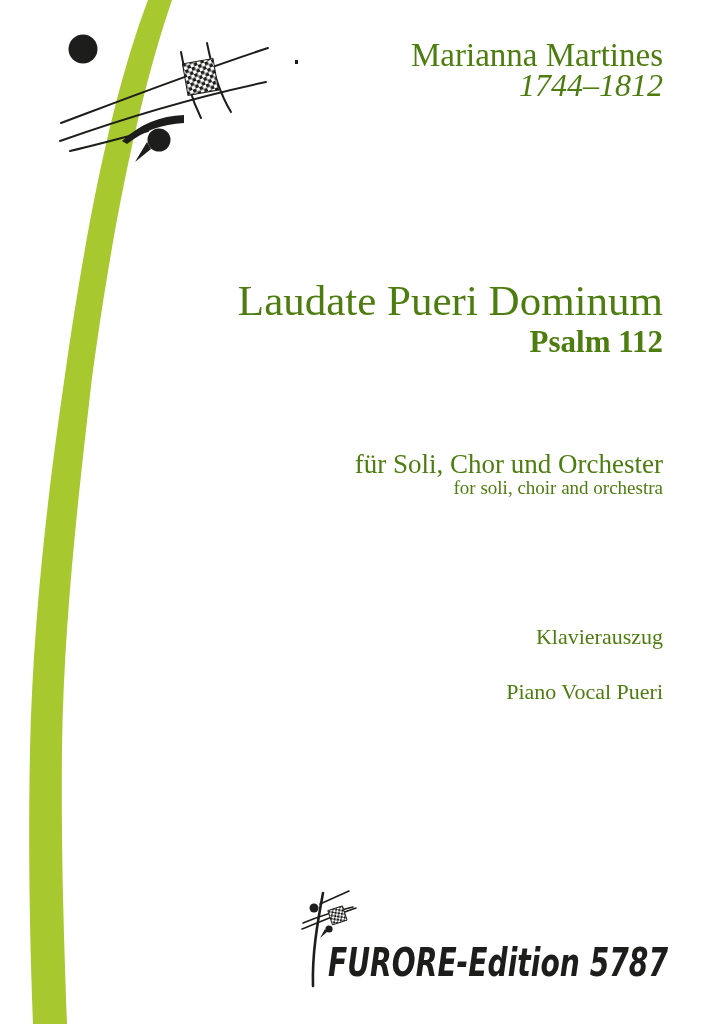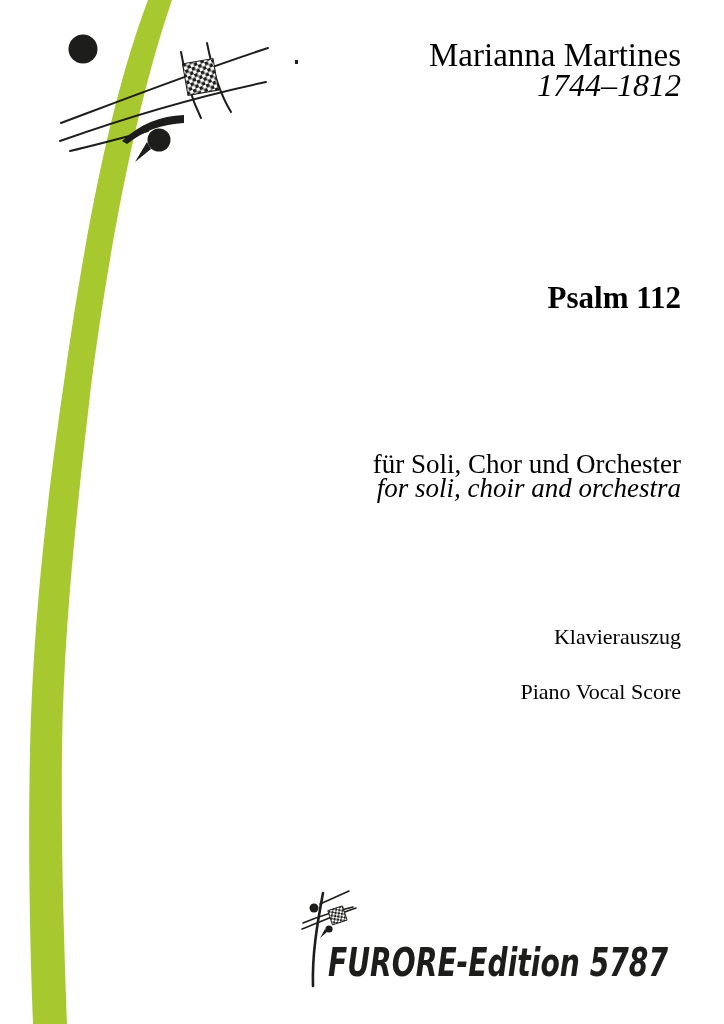--- a/index.html
+++ b/index.html
@@ -9,32 +9,32 @@
     margin:0 auto;
     background:#ffffff;
     overflow:hidden;
     font-family:"Liberation Serif",serif;
   }
   .art{
     position:absolute;left:0;top:0;width:724px;height:1024px;
     pointer-events:none;
   }
   .textblock{
-    position:absolute;right:43px;text-align:right;
-    color:#000000;white-space:nowrap;
+    position:absolute;right:61px;text-align:right;
+    color:#4d7c0f;white-space:nowrap;
   }
   .composer{top:38px;}
   .composer .name{display:block;font-size:33px;line-height:34px;}
   .composer .dates{display:block;font-size:32px;line-height:27px;font-style:italic;}
   .titleblk{top:279px;}
   .titleblk .main{display:block;font-size:43px;line-height:44px;}
   .titleblk .sub{display:block;font-size:31px;line-height:37px;font-weight:bold;}
   .scoring{top:452px;}
   .scoring .de{display:block;font-size:27px;line-height:24px;}
-  .scoring .en{display:block;font-size:27px;line-height:24px;font-style:italic;}
+  .scoring .en{display:block;font-size:19px;line-height:24px;}
   .edition{top:594px;}
   .edition .de,.edition .en{display:block;font-size:22px;line-height:25px;margin-top:30px;}
 </style>
 </head>
 <body>
 
 <div class="page">
 
   <svg class="art" viewBox="0 0 724 1024" xmlns="http://www.w3.org/2000/svg">
     <defs>
@@ -87,26 +87,27 @@
       <text x="668" y="976" text-anchor="end" textLength="340" lengthAdjust="spacingAndGlyphs" style="font-family:'DejaVu Sans',sans-serif;font-style:italic;font-weight:bold;font-size:39px;fill:#1d1d1b;">FURORE-Edition 5787</text>
     </g>
   </svg>
 
   <div class="textblock composer">
     <span class="name">Marianna Martines</span>
     <span class="dates">1744–1812</span>
   </div>
 
   <div class="textblock titleblk">
+    <span class="main">Laudate Pueri Dominum</span>
     <span class="sub">Psalm 112</span>
   </div>
 
   <div class="textblock scoring">
     <span class="de">für Soli, Chor und Orchester</span>
     <span class="en">for soli, choir and orchestra</span>
   </div>
 
   <div class="textblock edition">
     <span class="de">Klavierauszug</span>
-    <span class="en">Piano Vocal Score</span>
+    <span class="en">Piano Vocal Pueri</span>
   </div>
 
 </div>
 
 </body></html>

